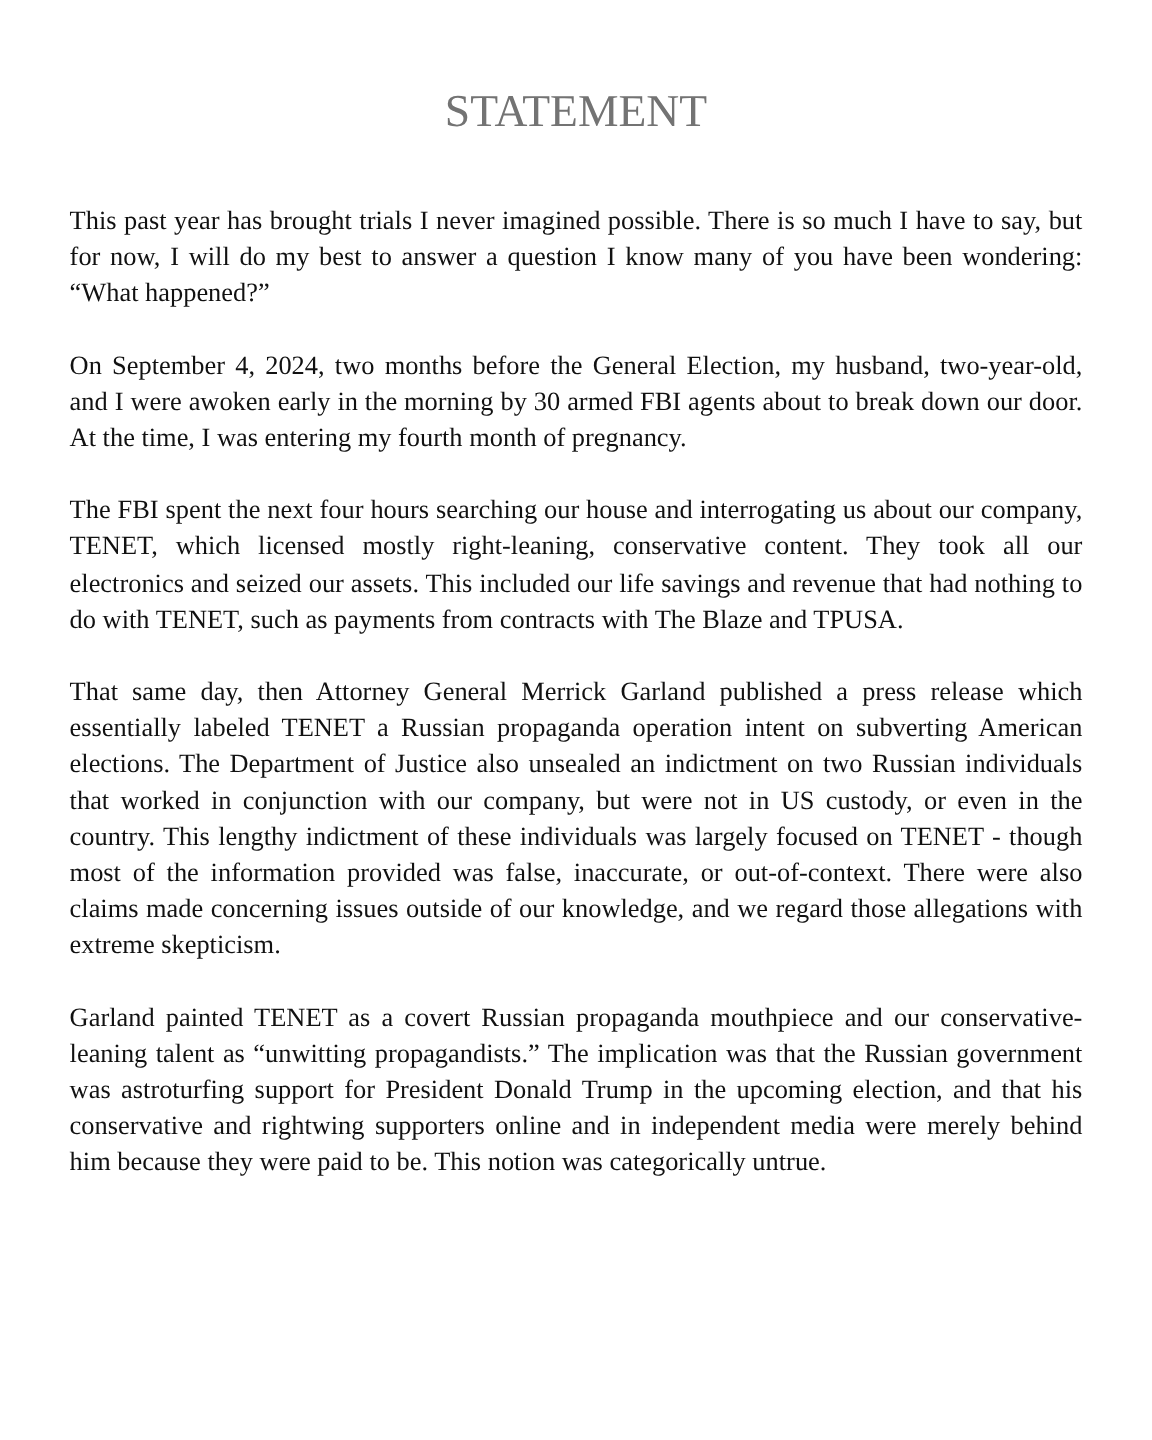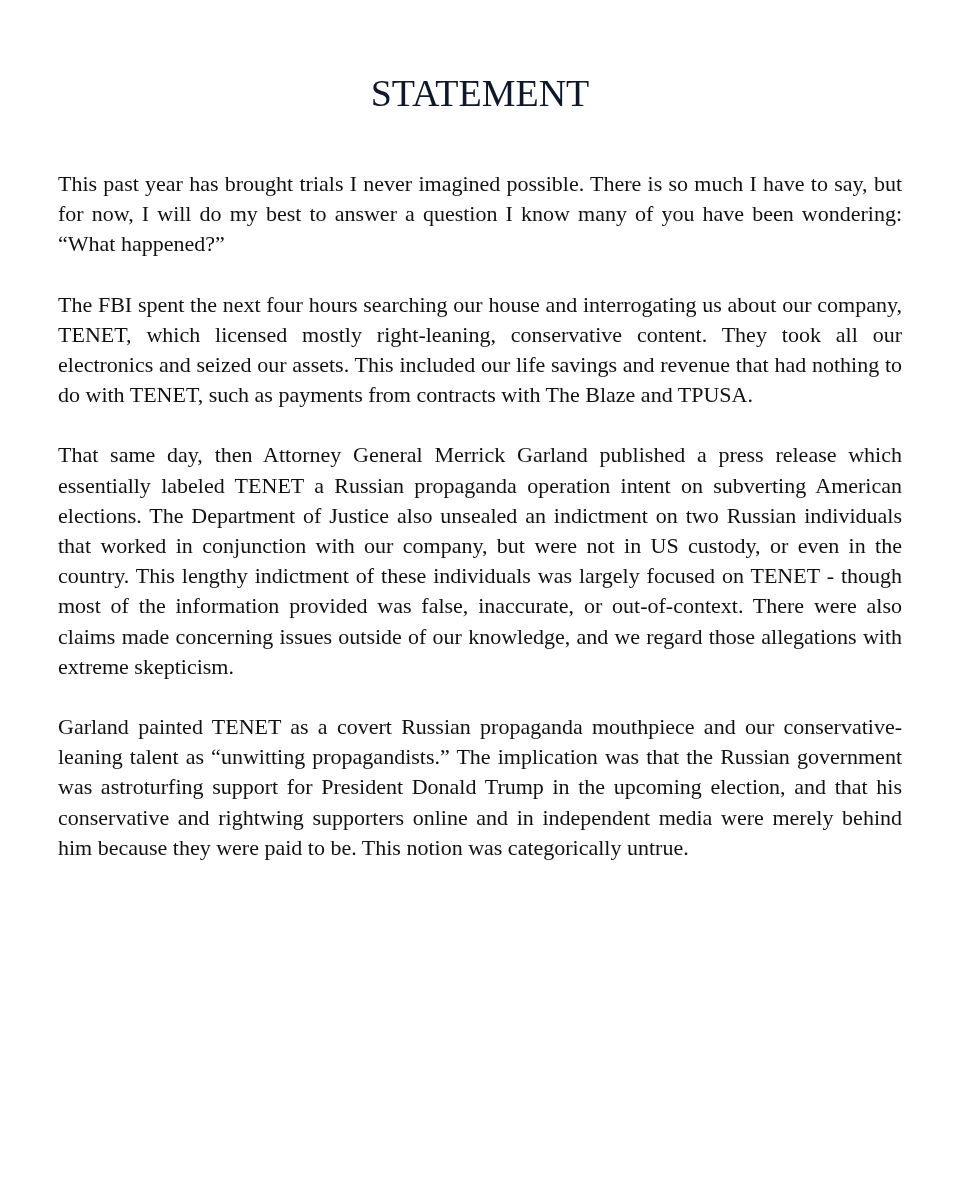--- a/index.html
+++ b/index.html
@@ -22,36 +22,37 @@
       width: 844px;
     }
     .title-block {
       text-align: center;
       margin-bottom: 52px;
     }
     .title-line {
       font-family: "Liberation Serif", "DejaVu Serif", serif;
       font-size: 38px;
       line-height: 47px;
-      color: #0f172a;
+      color: #737373;
       letter-spacing: 0px;
     }
     .para {
       font-family: "Liberation Serif", "DejaVu Serif", serif;
       font-size: 22px;
       line-height: 30.2px;
       text-align: justify;
       margin: 12px 0 30px 0;
       color: #111111;
     }
   </style>
 </head>
 <body>
 
 <div class="page">
   <div class="title-block">
     <div class="title-line">STATEMENT</div>
   </div>
   <p class="para">This past year has brought trials I never imagined possible. There is so much I have to say, but for now, I will do my best to answer a question I know many of you have been wondering: “What happened?”</p>
+  <p class="para">On September 4, 2024, two months before the General Election, my husband, two-year-old, and I were awoken early in the morning by 30 armed FBI agents about to break down our door. At the time, I was entering my fourth month of pregnancy.</p>
   <p class="para">The FBI spent the next four hours searching our house and interrogating us about our company, TENET, which licensed mostly right-leaning, conservative content. They took all our electronics and seized our assets. This included our life savings and revenue that had nothing to do with TENET, such as payments from contracts with The Blaze and TPUSA.</p>
   <p class="para">That same day, then Attorney General Merrick Garland published a press release which essentially labeled TENET a Russian propaganda operation intent on subverting American elections. The Department of Justice also unsealed an indictment on two Russian individuals that worked in conjunction with our company, but were not in US custody, or even in the country. This lengthy indictment of these individuals was largely focused on TENET - though most of the information provided was false, inaccurate, or out-of-context. There were also claims made concerning issues outside of our knowledge, and we regard those allegations with extreme skepticism.</p>
   <p class="para">Garland painted TENET as a covert Russian propaganda mouthpiece and our conservative-leaning talent as “unwitting propagandists.” The implication was that the Russian government was astroturfing support for President Donald Trump in the upcoming election, and that his conservative and rightwing supporters online and in independent media were merely behind him because they were paid to be. This notion was categorically untrue.</p>
 </div>
 
 </body></html>

